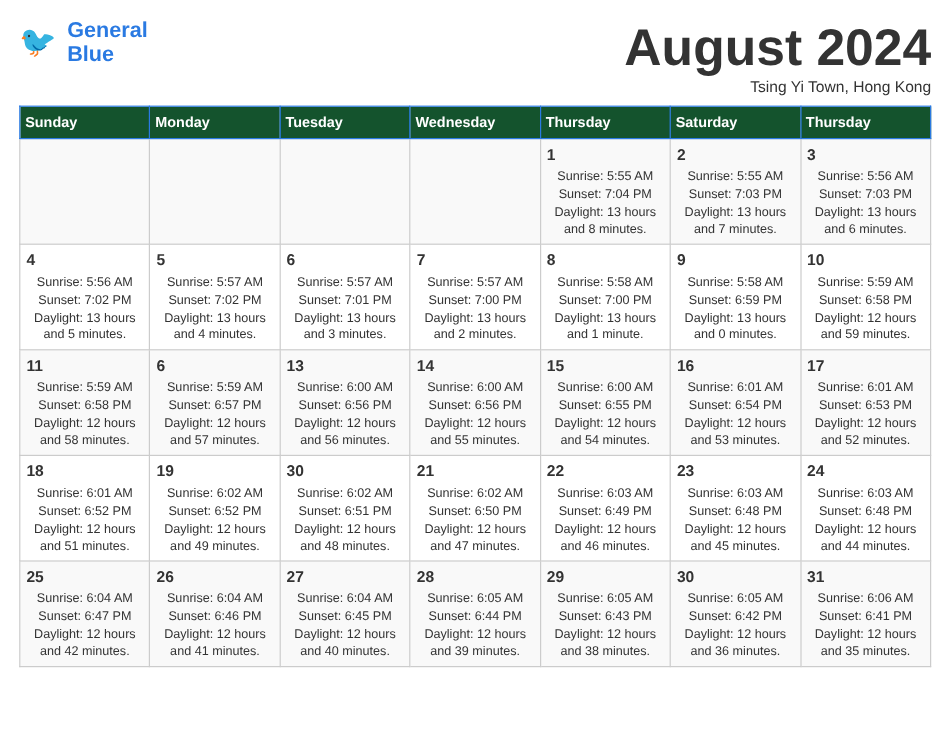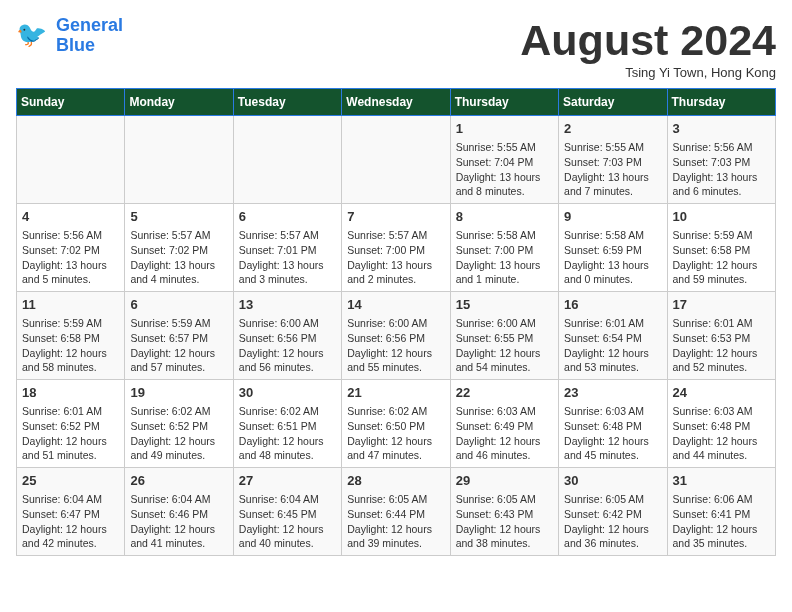--- a/index.html
+++ b/index.html
@@ -74,20 +74,21 @@
     }
     .day-num {
       font-size: 13px;
       font-weight: bold;
       display: block;
       margin-bottom: 2px;
     }
     .day-info {
       font-size: 10.5px;
       color: #333;
+      text-align: center;
     }
     tbody tr:nth-child(odd) td {
       background-color: #f9f9f9;
     }
     tbody tr:nth-child(even) td {
       background-color: #fff;
     }
     .empty-cell {
       background-color: #f9f9f9;
     }

